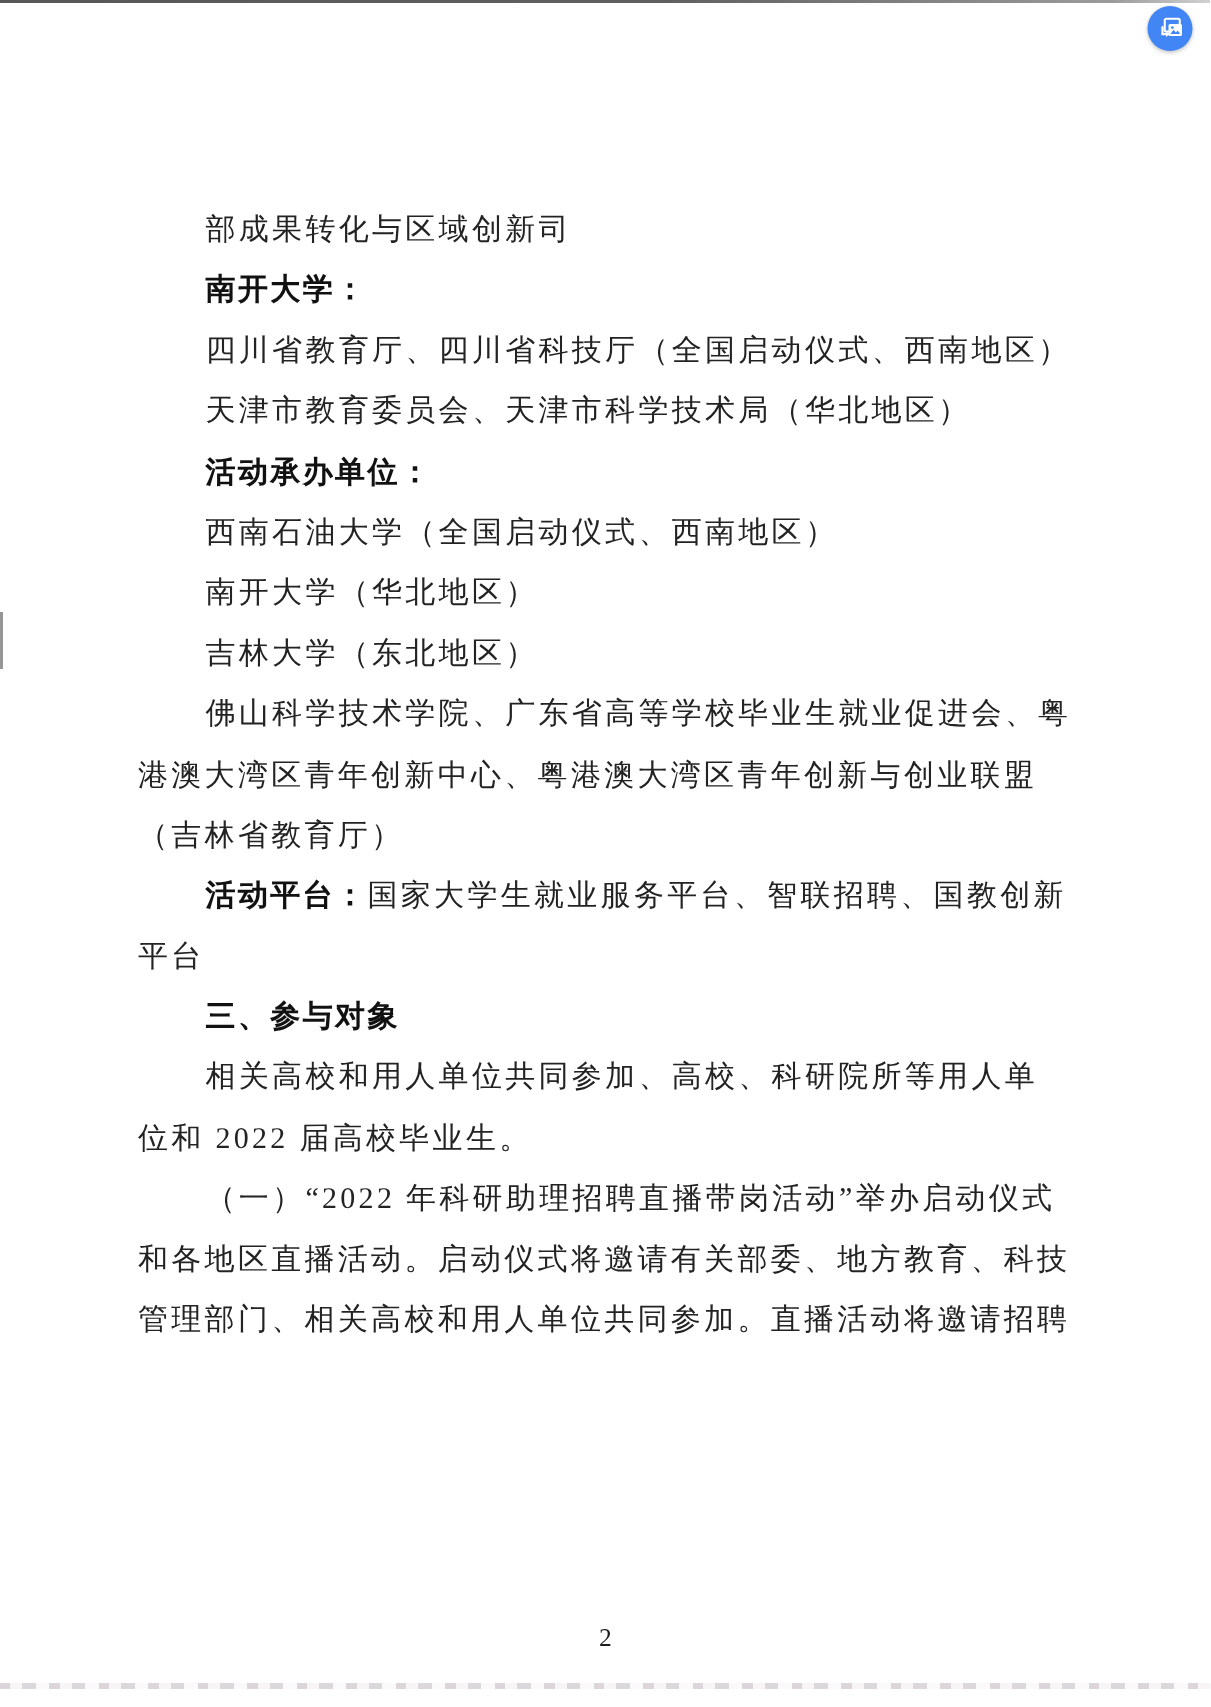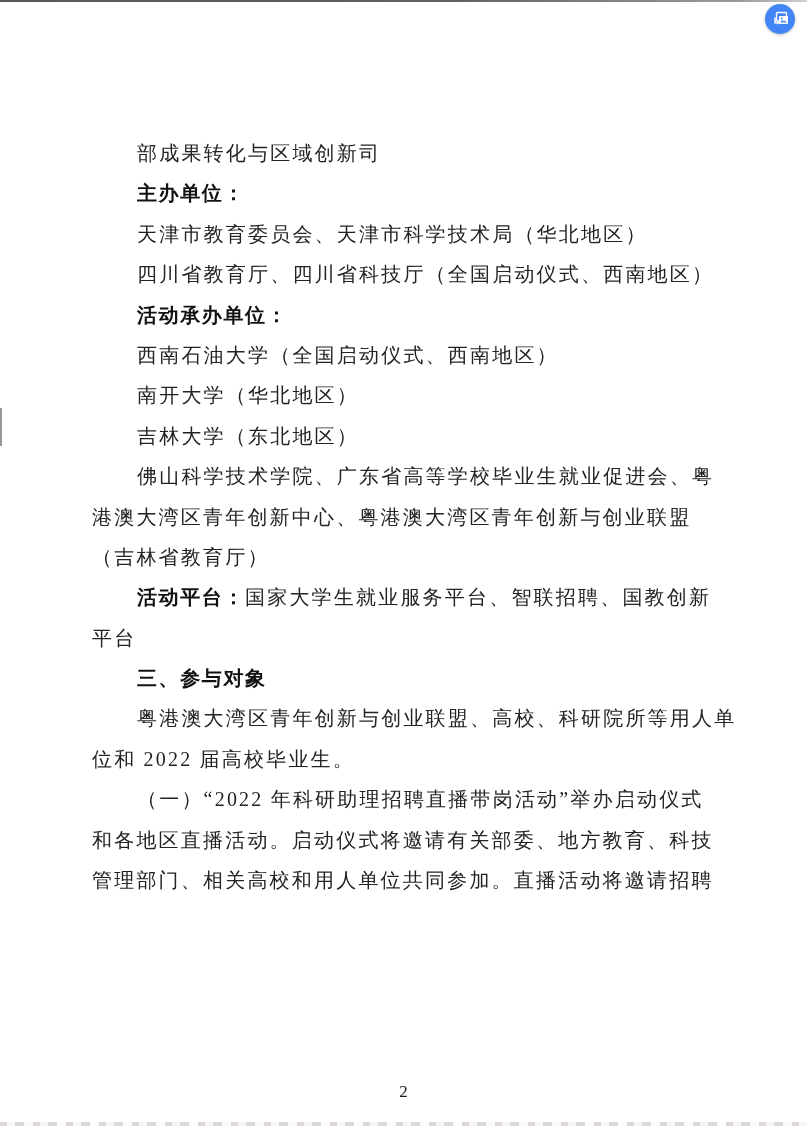--- a/index.html
+++ b/index.html
@@ -102,34 +102,34 @@
 </head>
 <body>
 
 <div class="screen">
 
   <div class="scan-top-edge"></div>
   <div class="scan-left-mark"></div>
 
   <div class="document-body">
       <div class="line indent"><span class="seg">部成果转化与区域创新司</span></div>
-      <div class="line indent"><span class="seg bold">主办单位：</span></div>
+      <div class="line indent"><span class="seg bold">南开大学：</span></div>
+      <div class="line indent"><span class="seg">四川省教育厅、四川省科技厅（全国启动仪式、西南地区）</span></div>
       <div class="line indent"><span class="seg">天津市教育委员会、天津市科学技术局（华北地区）</span></div>
-      <div class="line indent"><span class="seg">四川省教育厅、四川省科技厅（全国启动仪式、西南地区）</span></div>
       <div class="line indent"><span class="seg bold">活动承办单位：</span></div>
       <div class="line indent"><span class="seg">西南石油大学（全国启动仪式、西南地区）</span></div>
       <div class="line indent"><span class="seg">南开大学（华北地区）</span></div>
       <div class="line indent"><span class="seg">吉林大学（东北地区）</span></div>
       <div class="line indent"><span class="seg">佛山科学技术学院、广东省高等学校毕业生就业促进会、粤</span></div>
       <div class="line"><span class="seg">港澳大湾区青年创新中心、粤港澳大湾区青年创新与创业联盟</span></div>
       <div class="line"><span class="seg">（吉林省教育厅）</span></div>
       <div class="line indent"><span class="seg bold">活动平台：</span><span class="seg">国家大学生就业服务平台、智联招聘、国教创新</span></div>
       <div class="line"><span class="seg">平台</span></div>
       <div class="line indent"><span class="seg bold">三、参与对象</span></div>
-      <div class="line indent"><span class="seg">粤港澳大湾区青年创新与创业联盟、高校、科研院所等用人单</span></div>
+      <div class="line indent"><span class="seg">相关高校和用人单位共同参加、高校、科研院所等用人单</span></div>
       <div class="line"><span class="seg">位和 2022 届高校毕业生。</span></div>
       <div class="line indent"><span class="seg">（一）“2022 年科研助理招聘直播带岗活动”举办启动仪式</span></div>
       <div class="line"><span class="seg">和各地区直播活动。启动仪式将邀请有关部委、地方教育、科技</span></div>
       <div class="line"><span class="seg">管理部门、相关高校和用人单位共同参加。直播活动将邀请招聘</span></div>
     </div>
 
   <div class="page-number">2</div>
 
   <div class="scan-bottom-edge"></div>
 

